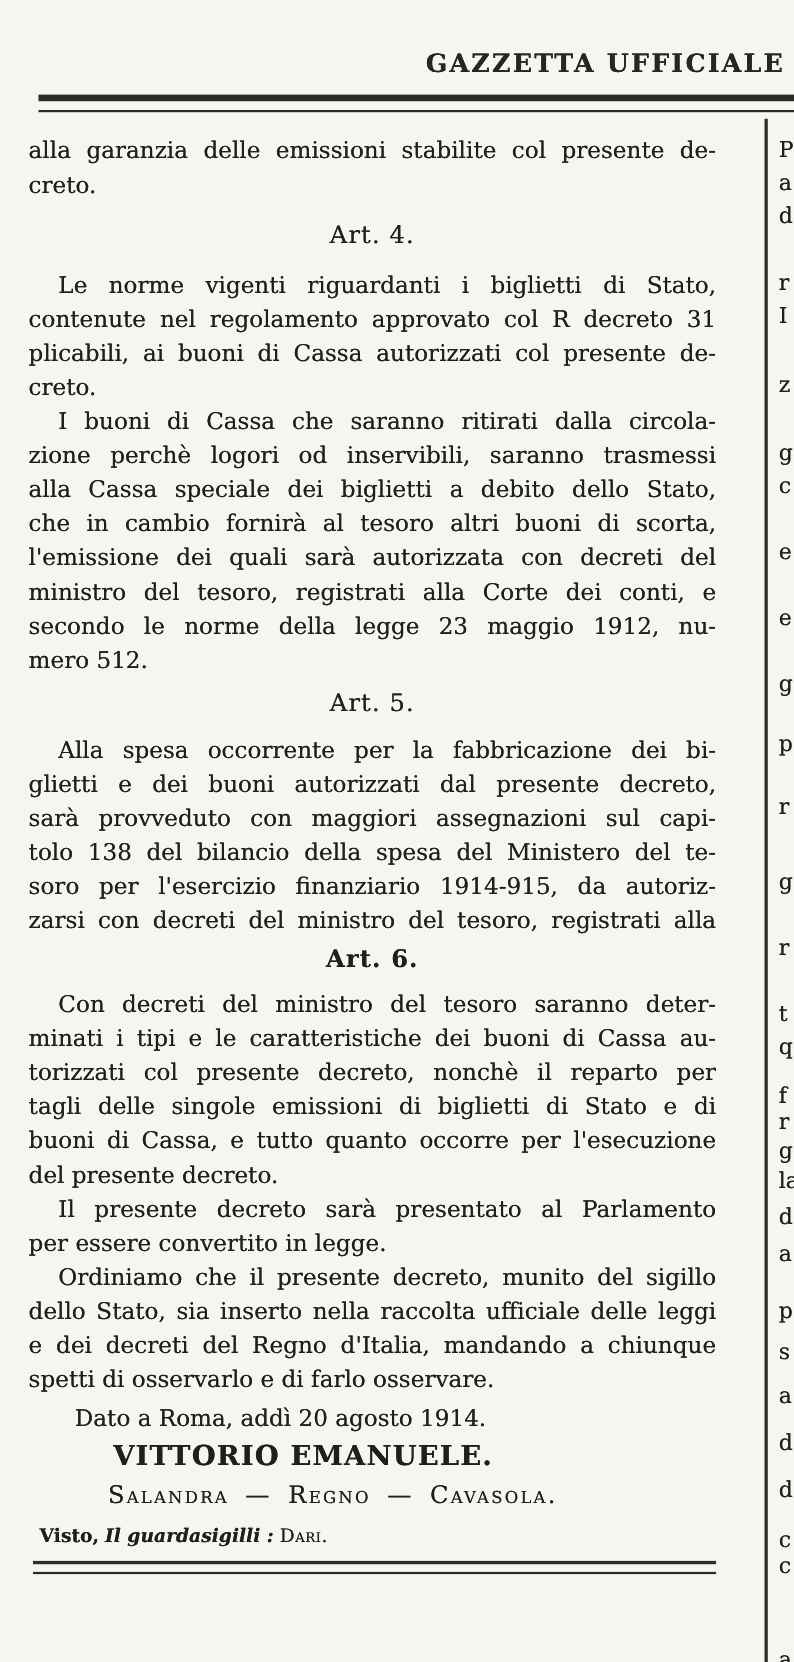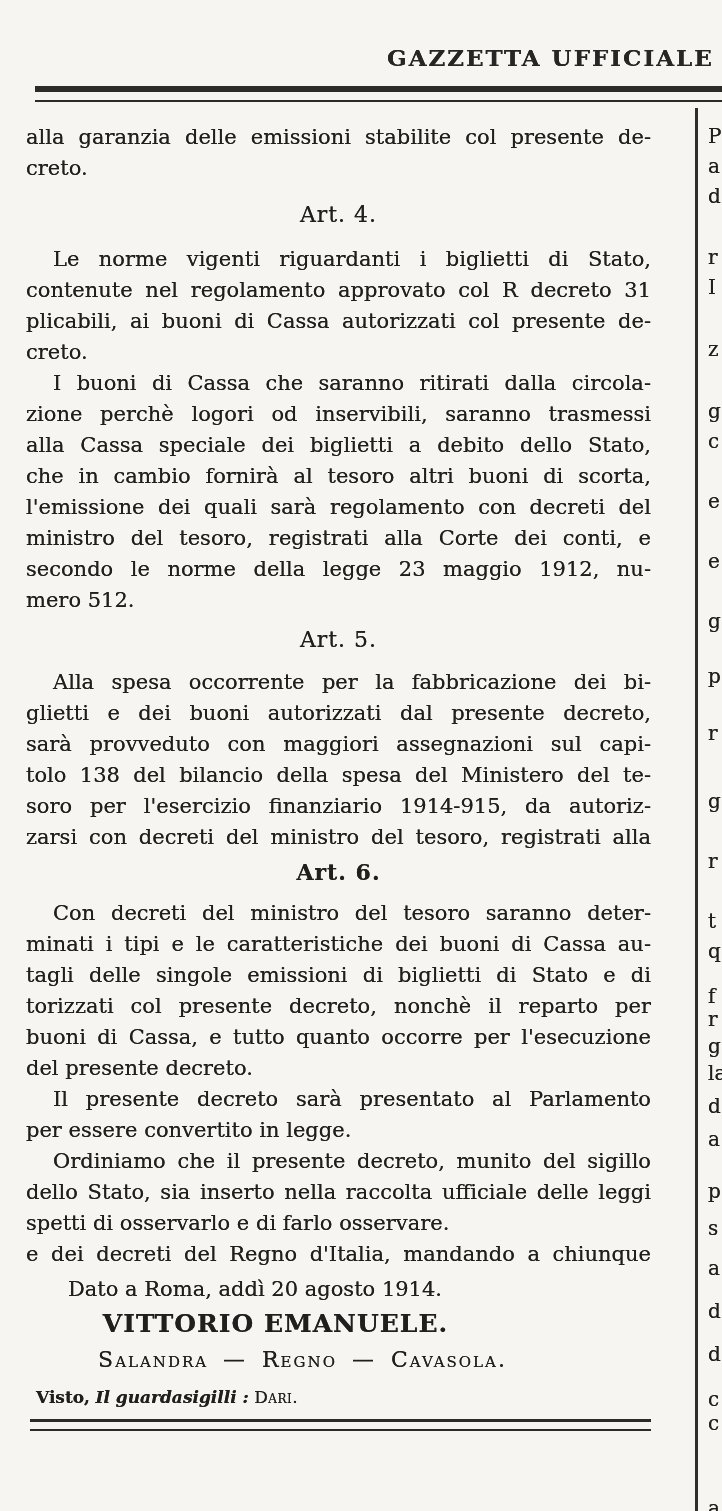--- a/index.html
+++ b/index.html
@@ -92,21 +92,21 @@
         <div class="line ind">Le norme vigenti riguardanti i biglietti di Stato,</div>
         <div class="line">contenute nel regolamento approvato col R decreto 31</div>
         <div class="line">plicabili, ai buoni di Cassa autorizzati col presente de-</div>
         <div class="line last">creto.</div>
       </div>
     <div class="para">
         <div class="line ind">I buoni di Cassa che saranno ritirati dalla circola-</div>
         <div class="line">zione perchè logori od inservibili, saranno trasmessi</div>
         <div class="line">alla Cassa speciale dei biglietti a debito dello Stato,</div>
         <div class="line">che in cambio fornirà al tesoro altri buoni di scorta,</div>
-        <div class="line">l'emissione dei quali sarà regolamento con decreti del</div>
+        <div class="line">l'emissione dei quali sarà autorizzata con decreti del</div>
         <div class="line">ministro del tesoro, registrati alla Corte dei conti, e</div>
         <div class="line">secondo le norme della legge 23 maggio 1912, nu-</div>
         <div class="line last">mero 512.</div>
       </div>
 
     <div class="art a5">Art. 5.</div>
 
     <div class="para">
         <div class="line ind">Alla spesa occorrente per la fabbricazione dei bi-</div>
         <div class="line">glietti e dei buoni autorizzati dal presente decreto,</div>
@@ -114,34 +114,34 @@
         <div class="line">tolo 138 del bilancio della spesa del Ministero del te-</div>
         <div class="line">soro per l'esercizio finanziario 1914-915, da autoriz-</div>
         <div class="line">zarsi con decreti del ministro del tesoro, registrati alla</div>
       </div>
 
     <div class="art light a6">Art. 6.</div>
 
     <div class="para">
         <div class="line ind">Con decreti del ministro del tesoro saranno deter-</div>
         <div class="line">minati i tipi e le caratteristiche dei buoni di Cassa au-</div>
+        <div class="line">torizzati col presente decreto, nonchè il reparto per</div>
         <div class="line">tagli delle singole emissioni di biglietti di Stato e di</div>
-        <div class="line">torizzati col presente decreto, nonchè il reparto per</div>
         <div class="line">buoni di Cassa, e tutto quanto occorre per l'esecuzione</div>
         <div class="line last">del presente decreto.</div>
       </div>
     <div class="para">
         <div class="line ind">Il presente decreto sarà presentato al Parlamento</div>
         <div class="line last">per essere convertito in legge.</div>
       </div>
     <div class="para">
         <div class="line ind">Ordiniamo che il presente decreto, munito del sigillo</div>
         <div class="line">dello Stato, sia inserto nella raccolta ufficiale delle leggi</div>
+        <div class="line">e dei decreti del Regno d'Italia, mandando a chiunque</div>
         <div class="line last">spetti di osservarlo e di farlo osservare.</div>
-        <div class="line">e dei decreti del Regno d'Italia, mandando a chiunque</div>
       </div>
 
     <div class="dateline">Dato a Roma, addì 20 agosto 1914.</div>
 
     <div class="king">VITTORIO EMANUELE.</div>
 
     <div class="ministers">Salandra — Regno — Cavasola.</div>
 
     <div class="visto">
       <span class="prefix">Visto,</span>

